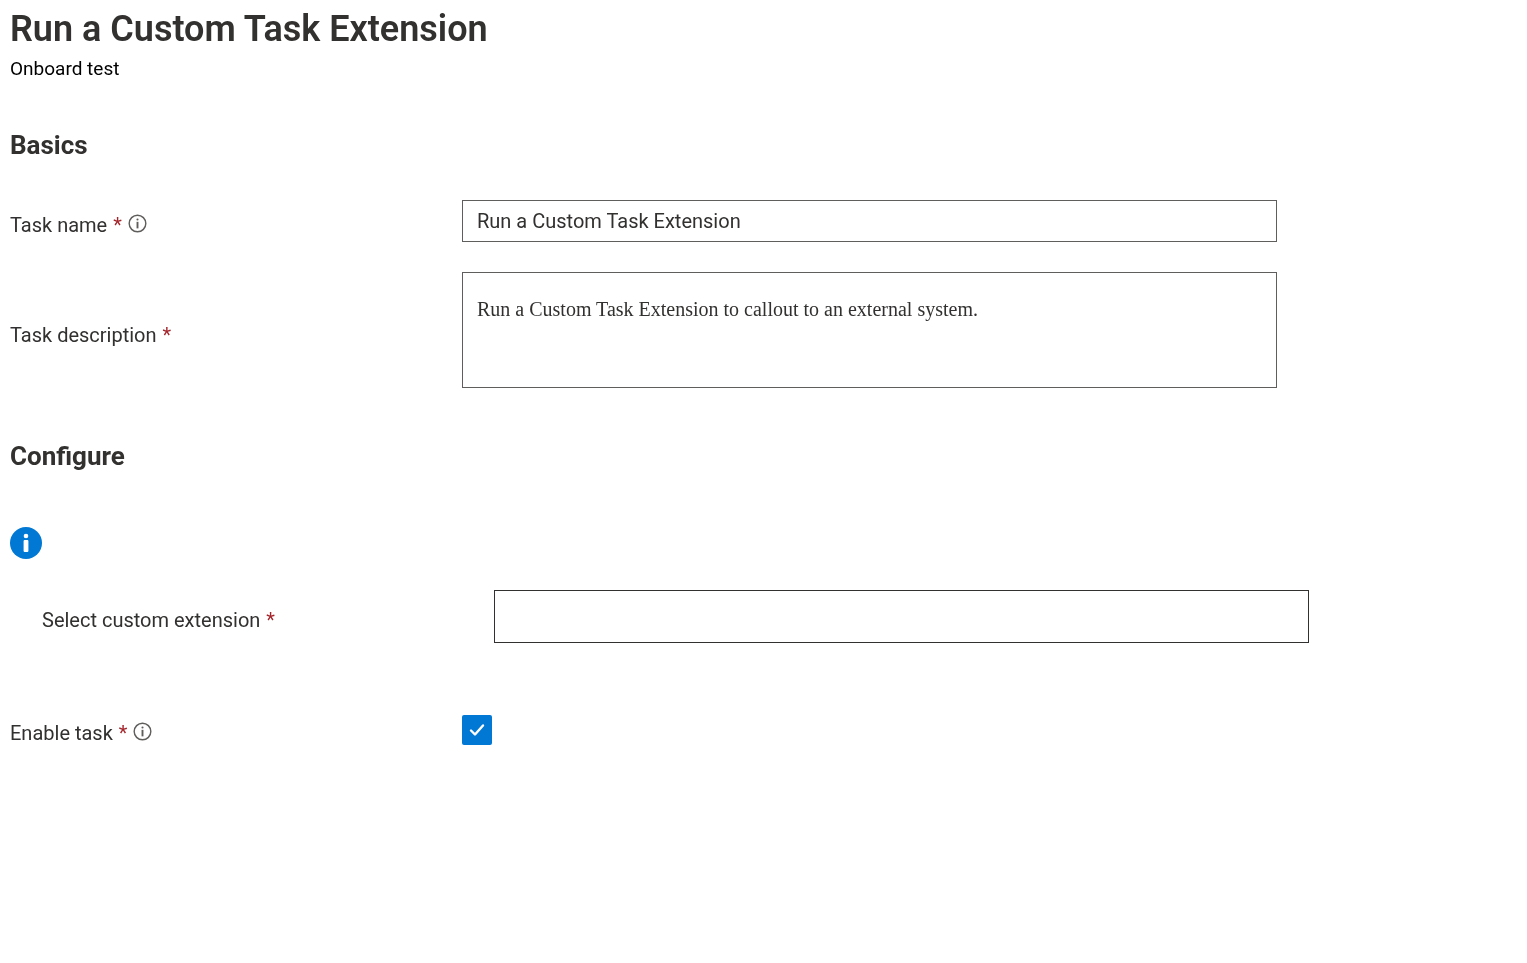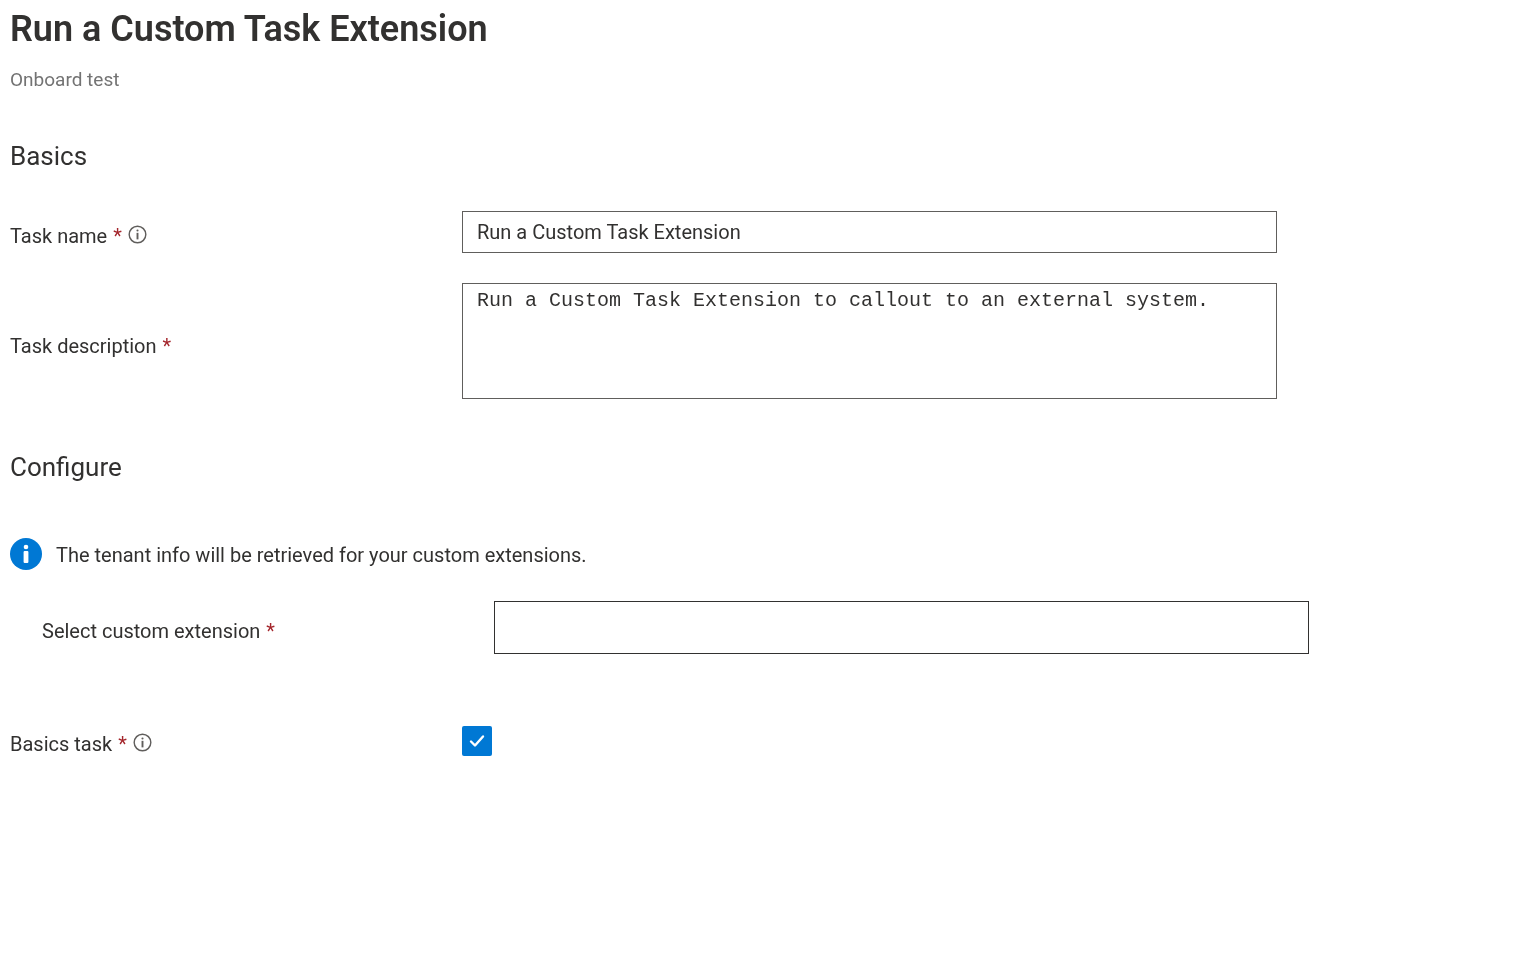--- a/index.html
+++ b/index.html
@@ -19,26 +19,26 @@
     }
     .page-title {
       font-size: 36px;
       font-weight: 600;
       color: #323130;
       line-height: 1.3;
       margin-top: 6px;
     }
     .subtitle {
       font-size: 19px;
-      color: #737373;
-      margin-top: 15px;
+      color: #000000;
+      margin-top: 4px;
     }
     .section-heading {
       font-size: 26px;
-      font-weight: 400;
+      font-weight: 700;
       color: #323130;
       margin-top: 50px;
     }
     .form-row {
       display: flex;
       align-items: center;
       margin-top: 40px;
     }
     .form-row.tight {
       margin-top: 30px;
@@ -74,23 +74,23 @@
       padding: 0 14px;
       font-size: 20px;
       font-family: inherit;
       color: #323130;
       outline: none;
     }
     .textarea-input {
       width: 100%;
       height: 116px;
       border: 1px solid #605e5c;
-      padding: 5px 14px;
-      font-size: 20px;
-      font-family: Liberation Mono, monospace;
+      padding: 25px 14px;
+      font-size: 20px;
+      font-family: Liberation Serif, serif;
       color: #323130;
       outline: none;
       resize: none;
     }
     .info-banner {
       display: flex;
       align-items: center;
       gap: 14px;
       margin-top: 56px;
     }
@@ -176,36 +176,35 @@
   <h2 class="section-heading">Configure</h2>
 
   <div class="info-banner">
     <span>
       <svg class="info-banner-icon" viewBox="0 0 32 32">
         <circle cx="16" cy="16" r="16" fill="#0078d4"></circle>
         <circle cx="16" cy="9" r="2.3" fill="#ffffff"></circle>
         <rect x="13.6" y="13" width="4.8" height="12" rx="1" fill="#ffffff"></rect>
       </svg>
     </span>
-    <span class="info-banner-text">The tenant info will be retrieved for your custom extensions.</span>
   </div>
 
   <div class="form-row row-configure-ext">
     <div class="label-col">
       <span class="label-text">Select custom extension</span>
       <span class="required-star">*</span>
     </div>
     <div class="input-col">
       <input type="text" class="select-input" value="" style="">
     </div>
   </div>
 
   <div class="form-row row-enable">
     <div class="label-col">
-      <span class="label-text">Basics task</span>
+      <span class="label-text">Enable task</span>
       <span class="required-star">*</span>
       <span>
         <svg class="info-icon" viewBox="0 0 16 16" fill="none">
           <circle cx="8" cy="8" r="7" stroke="#605e5c" stroke-width="1.2"></circle>
           <circle cx="8" cy="4.6" r="0.9" fill="#605e5c"></circle>
           <rect x="7.2" y="6.6" width="1.6" height="5.5" fill="#605e5c"></rect>
         </svg>
       </span>
     </div>
     <div>

